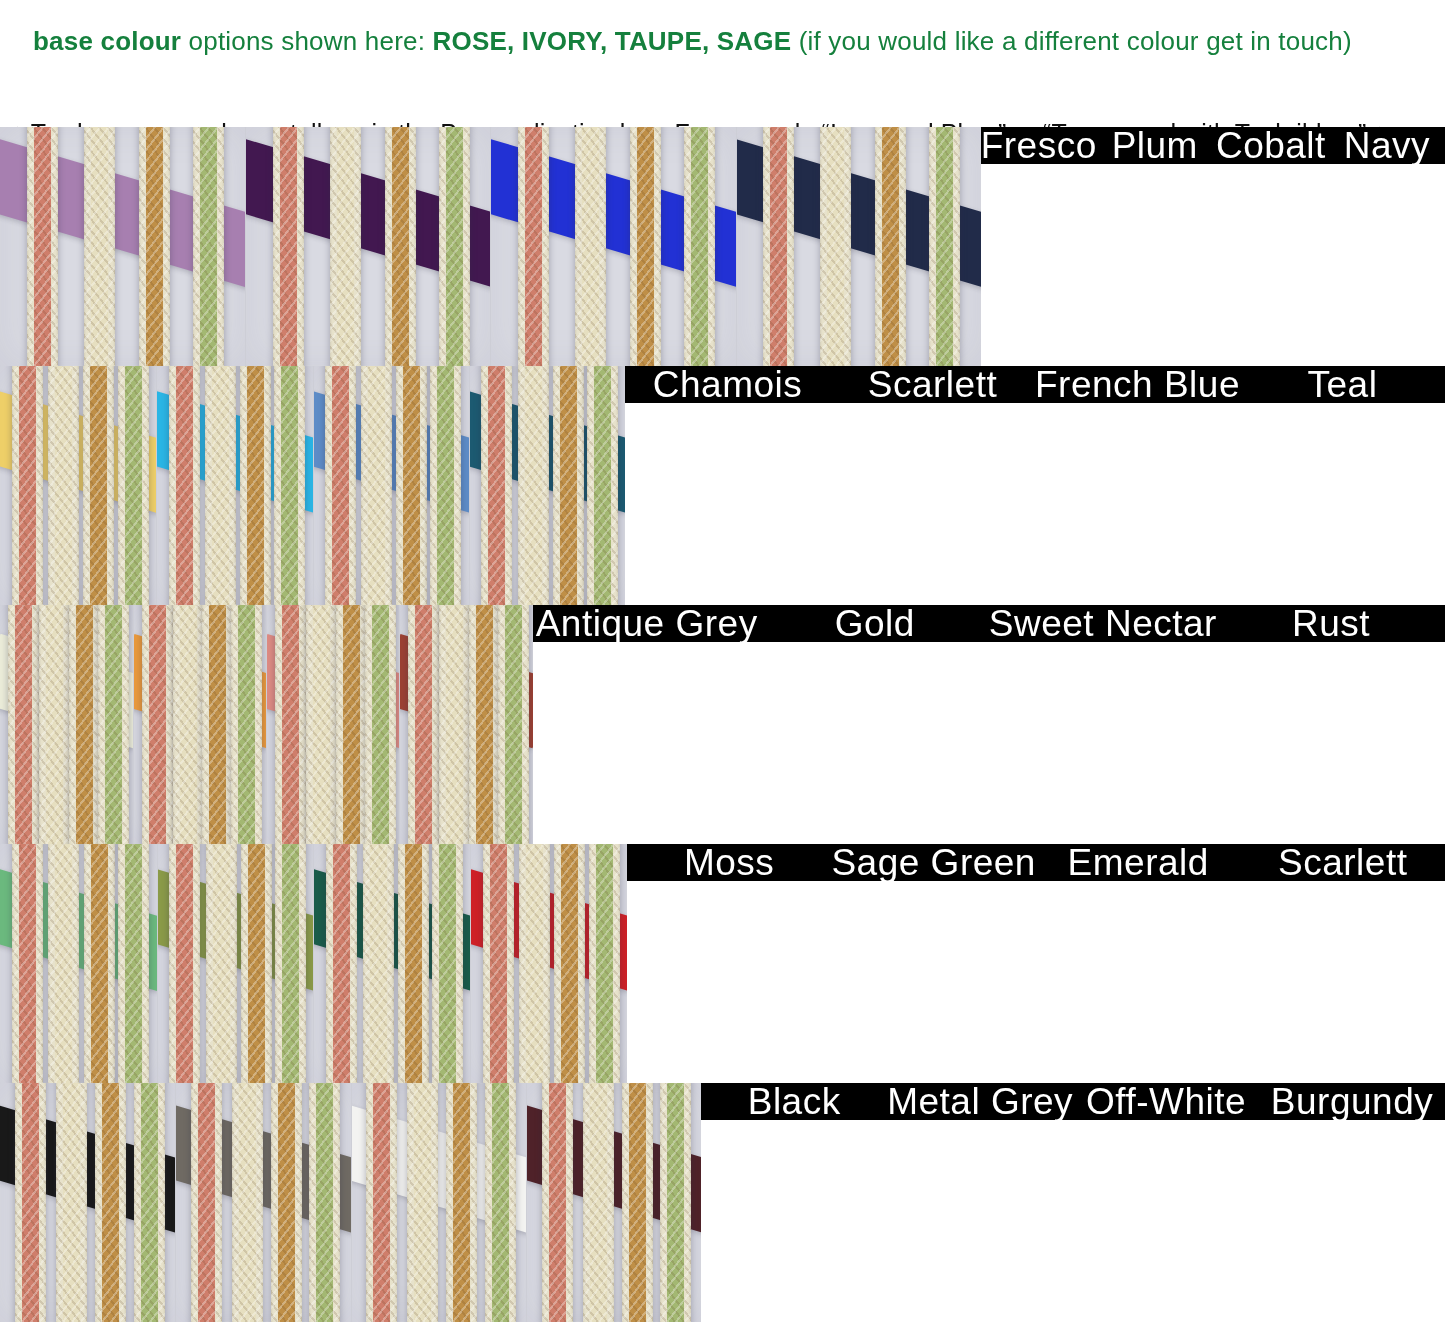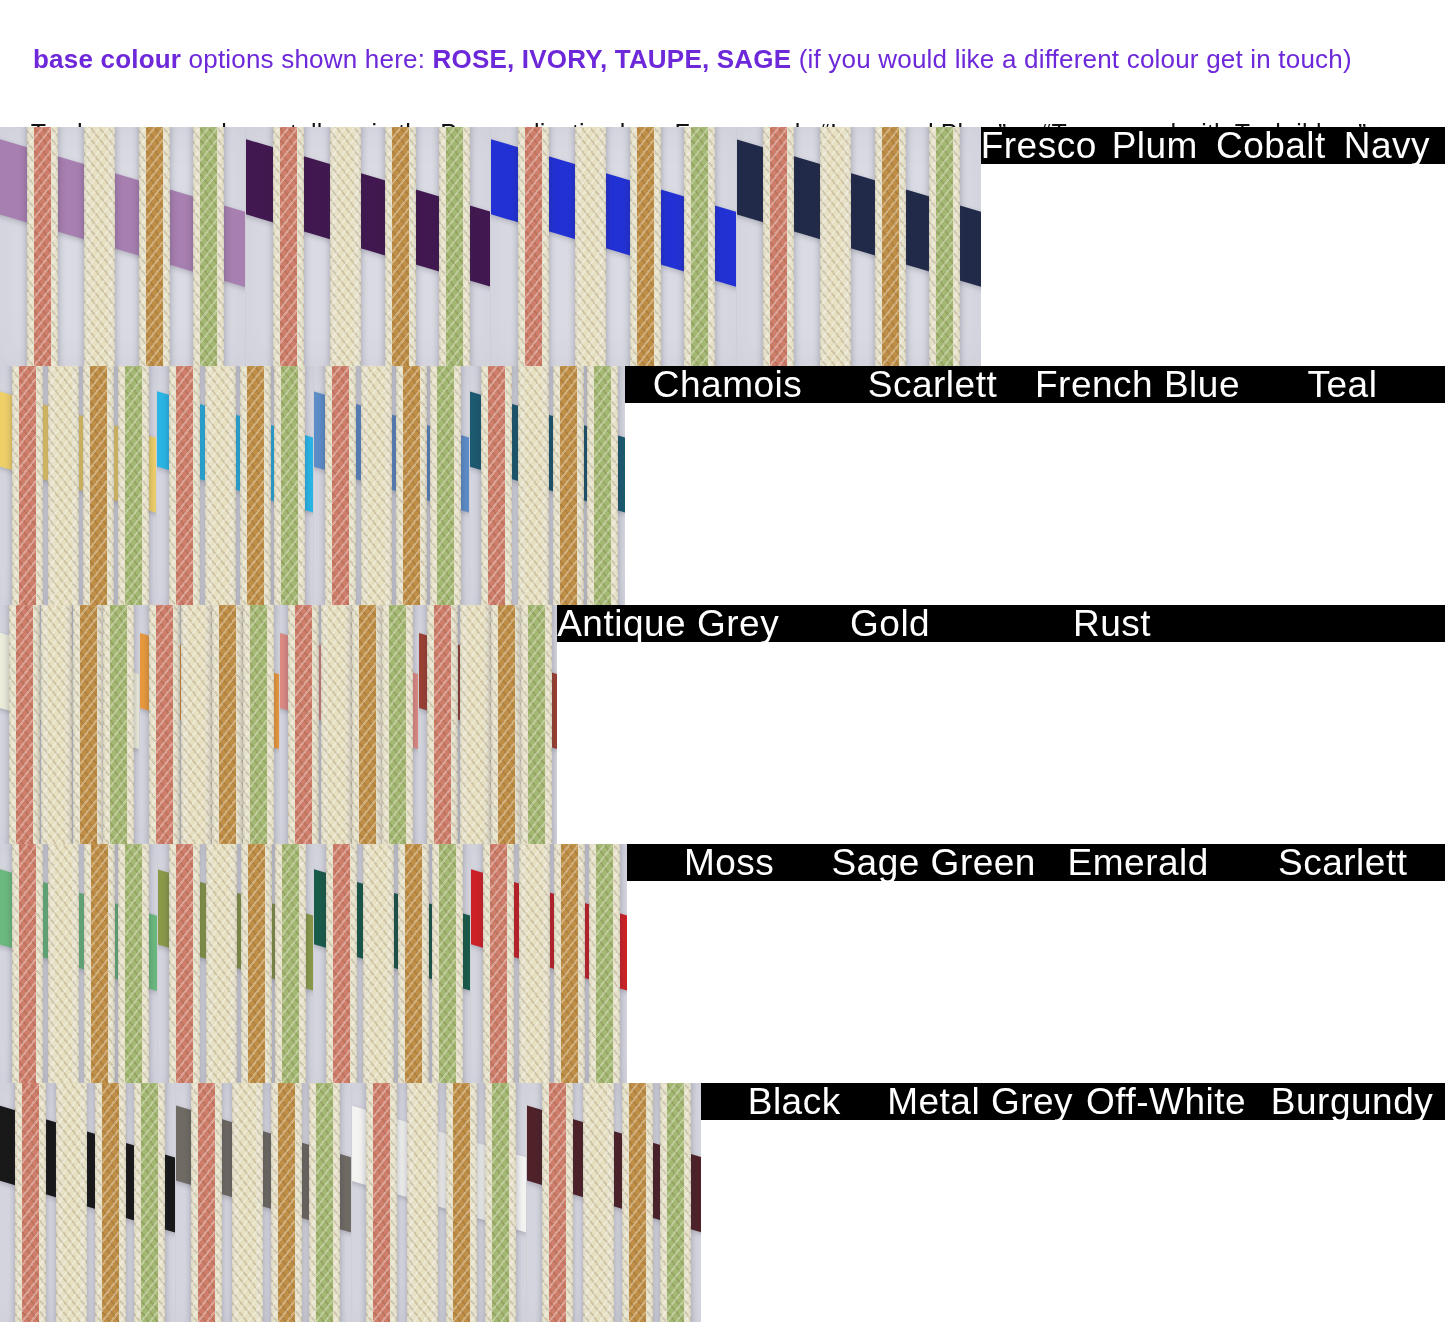--- a/index.html
+++ b/index.html
@@ -7,22 +7,22 @@
     width: 1445px; height: 1322px;
     background: #ffffff;
     font-family: "Liberation Sans", sans-serif;
     overflow: hidden;
     position: relative;
   }
 
   
   .header { position: relative; height: 127px; background: #ffffff; }
   .header .line1 {
-    position: absolute; top: 18px; left: 33px;
-    font-size: 26px; color: #6d28d9; white-space: nowrap;
+    position: absolute; top: 0; left: 33px;
+    font-size: 26px; color: #15803d; white-space: nowrap;
     letter-spacing: 0.2px;
   }
   .header .line1 b { font-weight: bold; }
   .header .line2 {
     position: absolute; top: 94px; left: 16px;
     font-size: 25px; color: #111; white-space: nowrap;
     letter-spacing: 0.1px;
   }
 
   
@@ -204,20 +204,21 @@
     <i class="cord"></i>
     <i class="cord"></i>
     <i class="cord"></i>
   </div>
 </div>
     <div class="banner">
   <div class="label">Antique Grey</div>
 
   <div class="label">Gold</div>
 
+  <div class="label">Sweet Nectar</div>
 
   <div class="label">Rust</div>
 </div>
   </section>
 
   <section class="row">
     <div class="photos">
   <div class="cell">
     <div class="ribbon" style="background: rgb(107, 185, 126);"></div>
     <i class="cord"></i>

